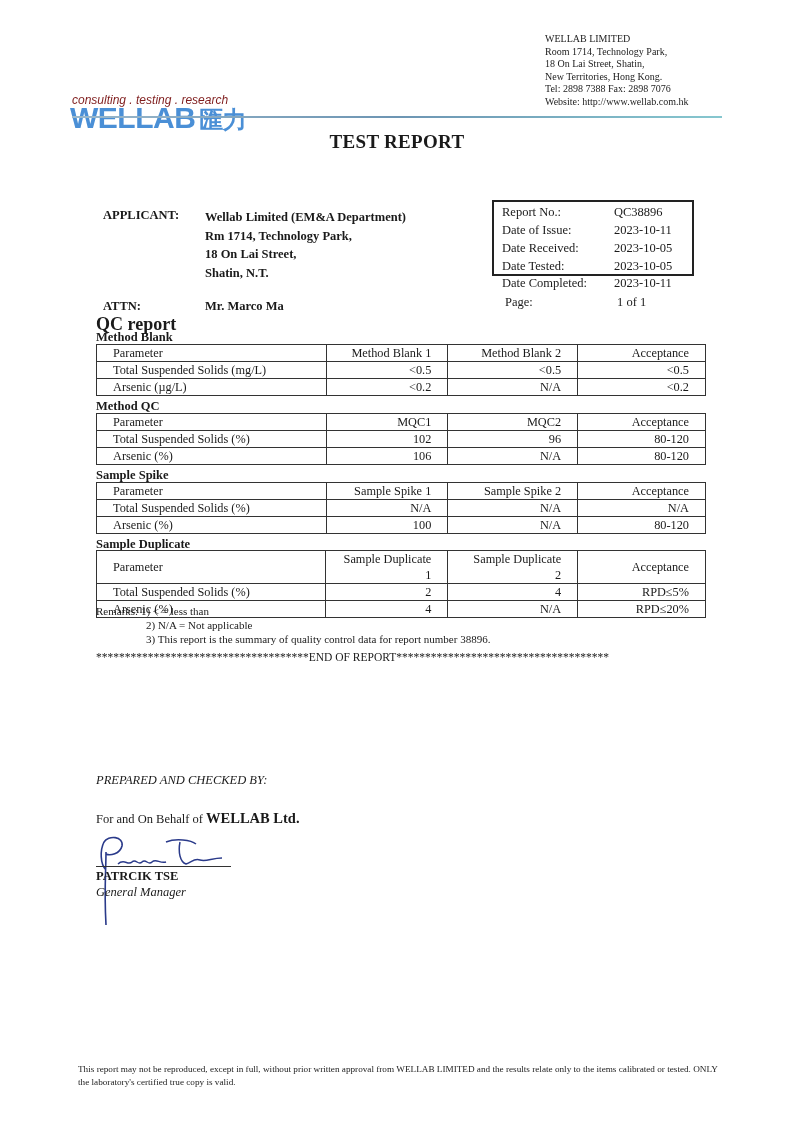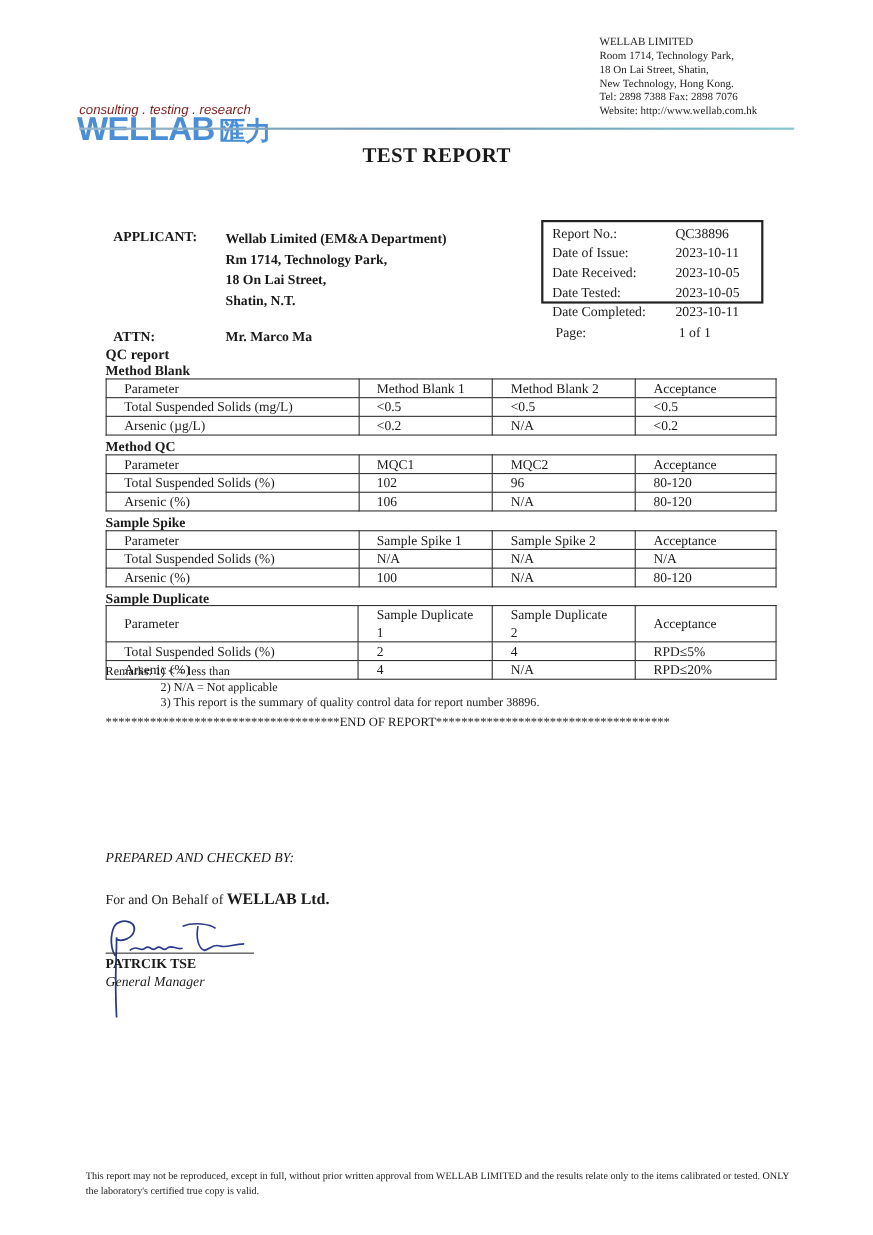--- a/index.html
+++ b/index.html
@@ -23,26 +23,26 @@
   .attn-label { left: 103px; top: 299px; font-weight: bold; font-size: 12.5px; }
   .attn-value { left: 205px; top: 299px; font-weight: bold; font-size: 12.5px; }
 
   .info-box { left: 492px; top: 200px; width: 202px; height: 76px; border: 2px solid #222; box-sizing: border-box; }
   .info-row { position: absolute; left: 8px; right: 6px; font-size: 12.5px; height: 18px; }
   .info-row .lbl { position: absolute; left: 0; }
   .info-row .val { position: absolute; left: 112px; }
   .page-row { left: 505px; top: 295px; font-size: 12.5px; width: 200px; }
   .page-row .val { position: absolute; left: 112px; }
 
-  .qc-report { left: 96px; top: 314px; font-weight: bold; font-size: 13px; }
+  .qc-report { left: 96px; top: 314px; font-weight: bold; font-size: 18px; }
 
   .section-title { position: absolute; left: 96px; font-weight: bold; font-size: 12.5px; }
   table.qc { position: absolute; left: 96px; width: 610px; border-collapse: collapse; font-size: 12.3px; }
   table.qc td { border: 1px solid #333; height: 16px; padding: 0 16px; line-height: 16px; }
-  table.qc td.c { text-align: left; margin-left: 31px; }
+  table.qc td.c { text-align: right; margin-left: 31px; }
   table.qc col.c1 { width: 230px; }
   table.qc col.c2 { width: 122px; }
   table.qc col.c3 { width: 130px; }
   table.qc col.c4 { width: 128px; }
 
   .remarks { left: 96px; top: 604px; font-size: 11px; line-height: 14px; }
   .remarks .ind { padding-left: 50px; }
   .end { left: 96px; top: 651px; width: 610px; font-size: 11.5px; white-space: nowrap; overflow: hidden; letter-spacing: 0; }
 
   .prepared { left: 96px; top: 773px; font-style: italic; font-size: 12.5px; }
@@ -60,21 +60,21 @@
 
 <div class="abs logo-main">
   <span>WELLAB</span><span class="logo-cjk">匯力</span>
 </div>
 <div class="abs logo-tag">consulting . testing . research</div>
 
 <div class="abs company">
   <div>WELLAB LIMITED</div>
   <div>Room 1714, Technology Park,</div>
   <div>18 On Lai Street, Shatin,</div>
-  <div>New Technology, Hong Kong.</div>
+  <div>New Territories, Hong Kong.</div>
   <div>Tel: 2898 7388 Fax: 2898 7076</div>
   <div>Website: http://www.wellab.com.hk</div>
 </div>
 <div class="abs header-rule"></div>
 
 <div class="abs title">TEST REPORT</div>
 
 <div class="abs applicant-label">APPLICANT:</div>
 <div class="abs applicant-lines">
   <div>Wellab Limited (EM&amp;A Department)</div>

